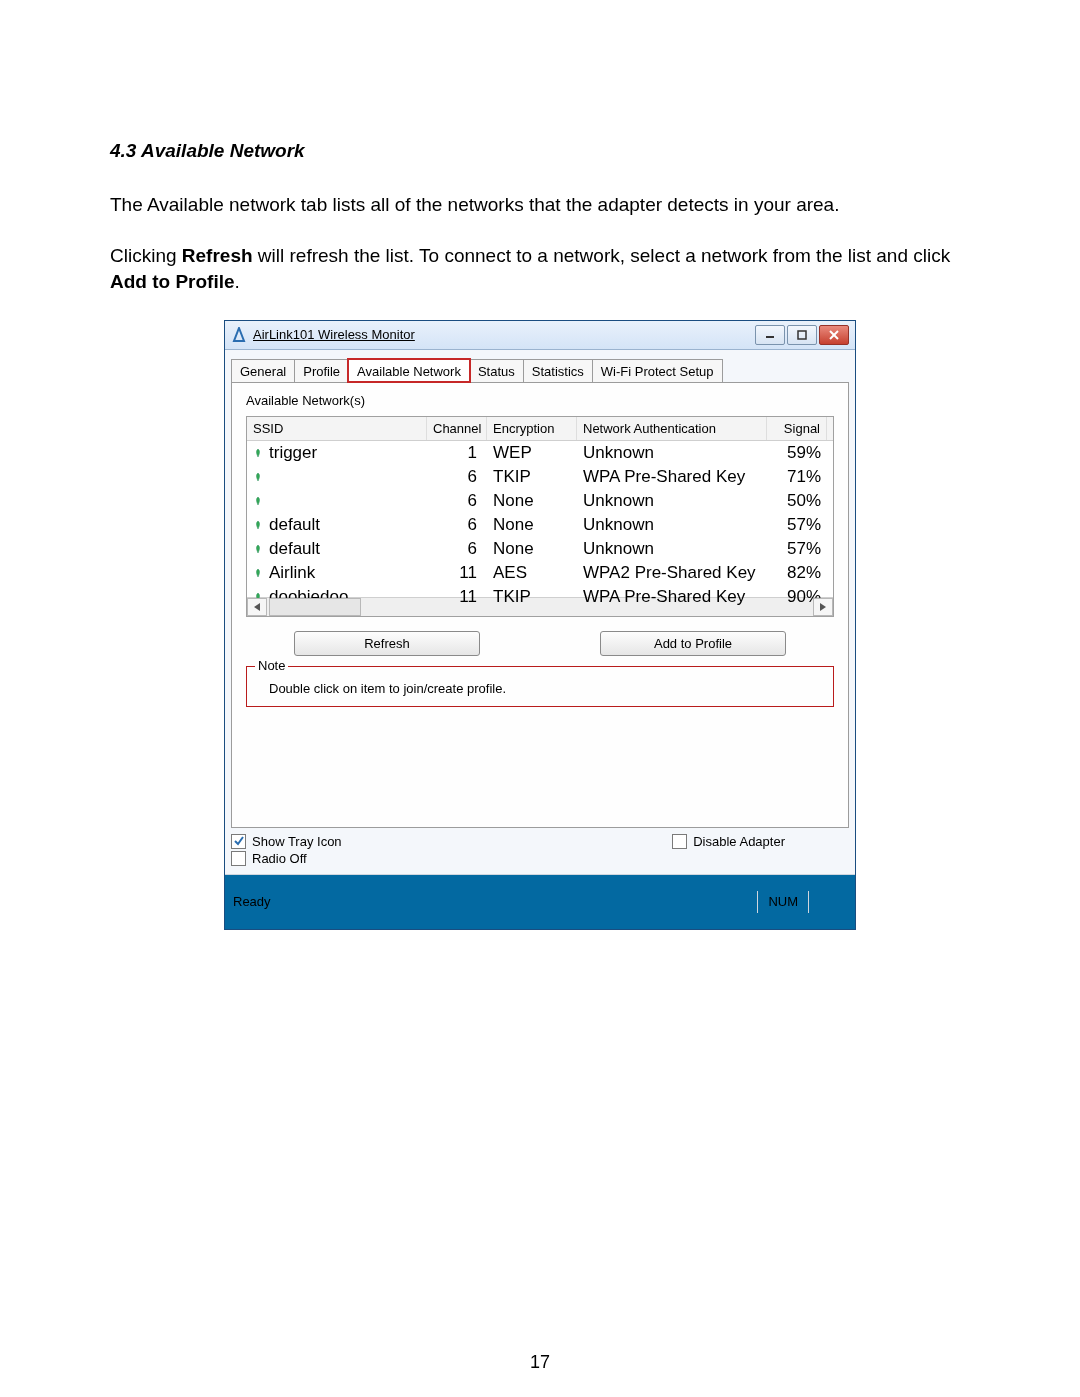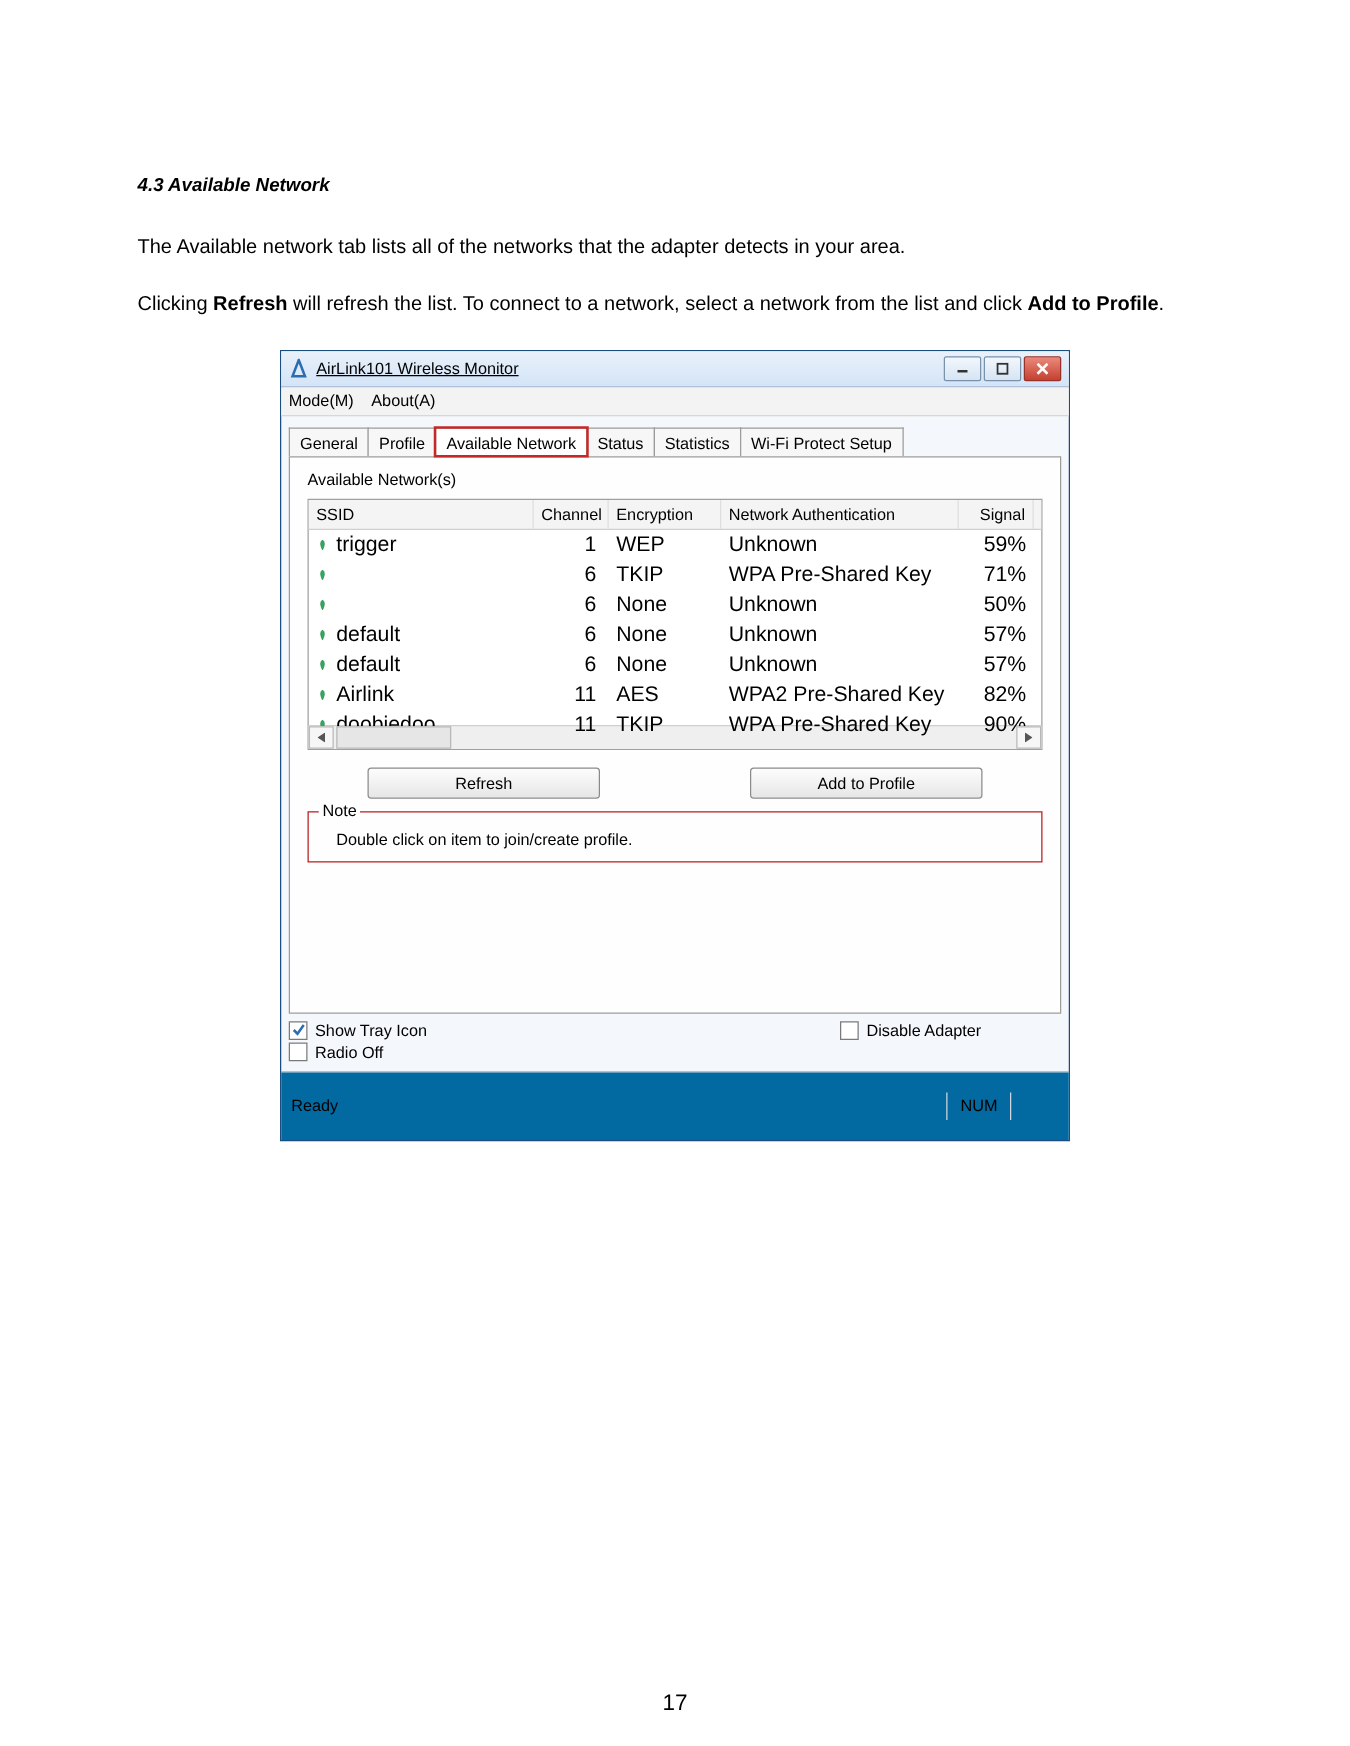--- a/index.html
+++ b/index.html
@@ -1,18 +1,18 @@
 <!DOCTYPE html>
 <html><head>
 <meta charset="utf-8">
 <style>
   html,body{margin:0;padding:0;background:#fff;font-family:Arial,Helvetica,sans-serif;color:#000;}
   .page{width:1080px;min-height:1397px;margin:0 auto;position:relative;padding:140px 110px 0 110px;box-sizing:border-box;}
-  .heading{font-size:15px;font-weight:bold;font-style:italic;margin-bottom:30px;}
-  .para{font-size:16px;line-height:1.4;margin-bottom:24px;}
+  .heading{font-size:19px;font-weight:bold;font-style:italic;margin-bottom:30px;}
+  .para{font-size:19px;line-height:1.4;margin-bottom:24px;}
   .bold{font-weight:bold;}
   .shot{width:630px;margin:18px auto 0 auto;border:1px solid #1a4d80;background:#f4f7fb;position:relative;}
   
   .titlebar{height:28px;background:linear-gradient(#e9f1fb,#d4e4f7);display:flex;align-items:center;padding:0 6px;border-bottom:1px solid #9ab3cf;text-decoration:underline;}
   .titlebar .logo{width:16px;height:16px;display:inline-block;margin-right:6px;position:relative;}
   .titlebar .logo svg{display:block;}
   .titlebar .title{font-size:13px;color:#000;flex:1;}
   .winbtns{display:flex;gap:2px;}
   .winbtn{width:28px;height:18px;border:1px solid #7a93ad;background:linear-gradient(#f2f7fd,#d7e4f3);border-radius:2px;display:flex;align-items:center;justify-content:center;}
   .winbtn.close{background:linear-gradient(#e98a7d,#c6402f);border-color:#963228;color:#fff;}
@@ -94,24 +94,20 @@
           </div>
         <div class="winbtn close">
             <svg width="10" height="10">
               <line x1="1" y1="1" x2="9" y2="9" stroke="#fff" stroke-width="2"></line>
               <line x1="9" y1="1" x2="1" y2="9" stroke="#fff" stroke-width="2"></line>
             </svg>
           </div>
       </div>
     </div>
 
-    <div class="menubar">
-      <span>Mode(M)</span>
-      <span>About(A)</span>
-    </div>
 
     <div class="tabrow">
       <div class="tab">General</div>
       <div class="tab">Profile</div>
       <div class="tab active hl">Available Network</div>
       <div class="tab">Status</div>
       <div class="tab">Statistics</div>
       <div class="tab">Wi-Fi Protect Setup</div>
     </div>
 

